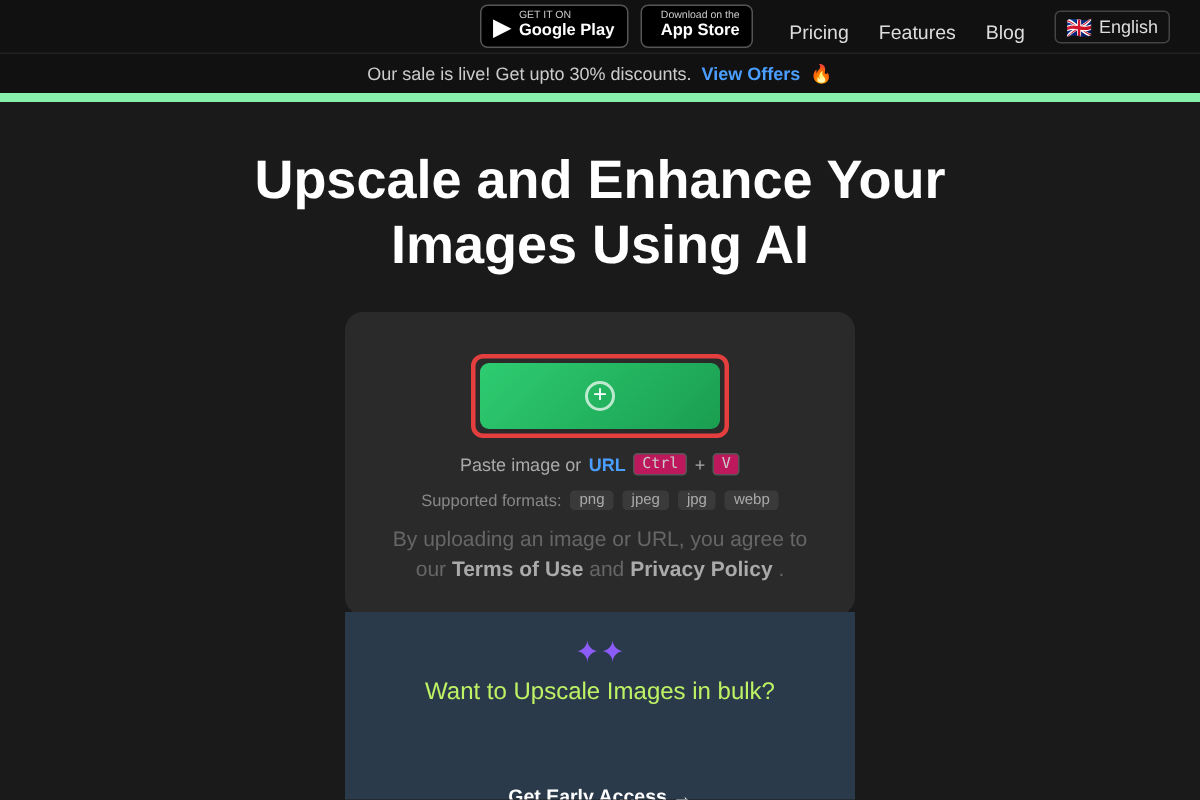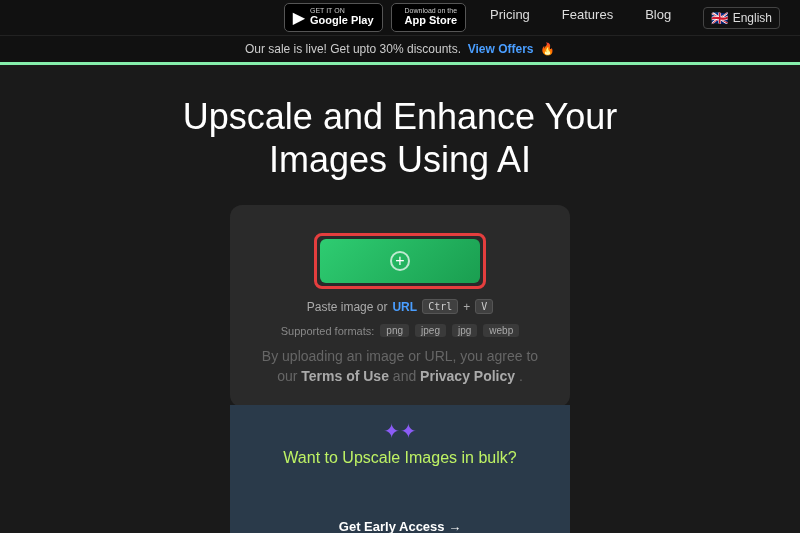--- a/index.html
+++ b/index.html
@@ -34,22 +34,22 @@
       background: #000;
       color: #fff;
       font-size: 10px;
       text-decoration: none;
     }
     .store-badge .badge-sub { font-size: 7px; color: #ccc; display: block; line-height: 1; }
     .store-badge .badge-main { font-size: 11px; font-weight: 600; display: block; line-height: 1.2; }
     .store-badge .store-icon { font-size: 16px; }
     .nav-links {
       display: flex;
-      align-items: flex-start;
-      gap: 32px;
+      align-items: flex-end;
+      gap: 20px;
       margin-left: 16px;
     }
     .nav-link {
       color: #ddd;
       font-size: 13px;
       cursor: pointer;
       text-decoration: none;
     }
     .lang-btn {
       display: flex;
@@ -65,40 +65,40 @@
     }
     .flag { font-size: 14px; }
 
     
     .announcement {
       background: #111;
       text-align: center;
       padding: 6px;
       font-size: 12px;
       color: #ccc;
-      border-bottom: 3px solid #86efac;
+      border-bottom: 6px solid #86efac;
     }
     .announcement a {
       color: #4a9eff;
       font-weight: 600;
       text-decoration: none;
     }
 
     
     .main-content {
       display: flex;
       flex-direction: column;
       align-items: center;
       padding: 30px 20px 10px;
     }
 
     
     .hero-title {
       font-size: 36px;
-      font-weight: 400;
+      font-weight: 700;
       text-align: center;
       line-height: 1.2;
       margin-bottom: 24px;
       color: #fff;
     }
 
     
     .upload-card {
       background: #2a2a2a;
       border-radius: 12px;
@@ -155,21 +155,21 @@
       gap: 5px;
       font-size: 12px;
       color: #aaa;
     }
     .paste-url {
       color: #4a9eff;
       font-weight: 600;
       cursor: pointer;
     }
     .kbd {
-      background: #404040;
+      background: #be185d;
       color: #ccc;
       border: 1px solid #555;
       border-radius: 3px;
       padding: 1px 5px;
       font-size: 10px;
       font-family: monospace;
     }
 
     .formats-row {
       display: flex;

